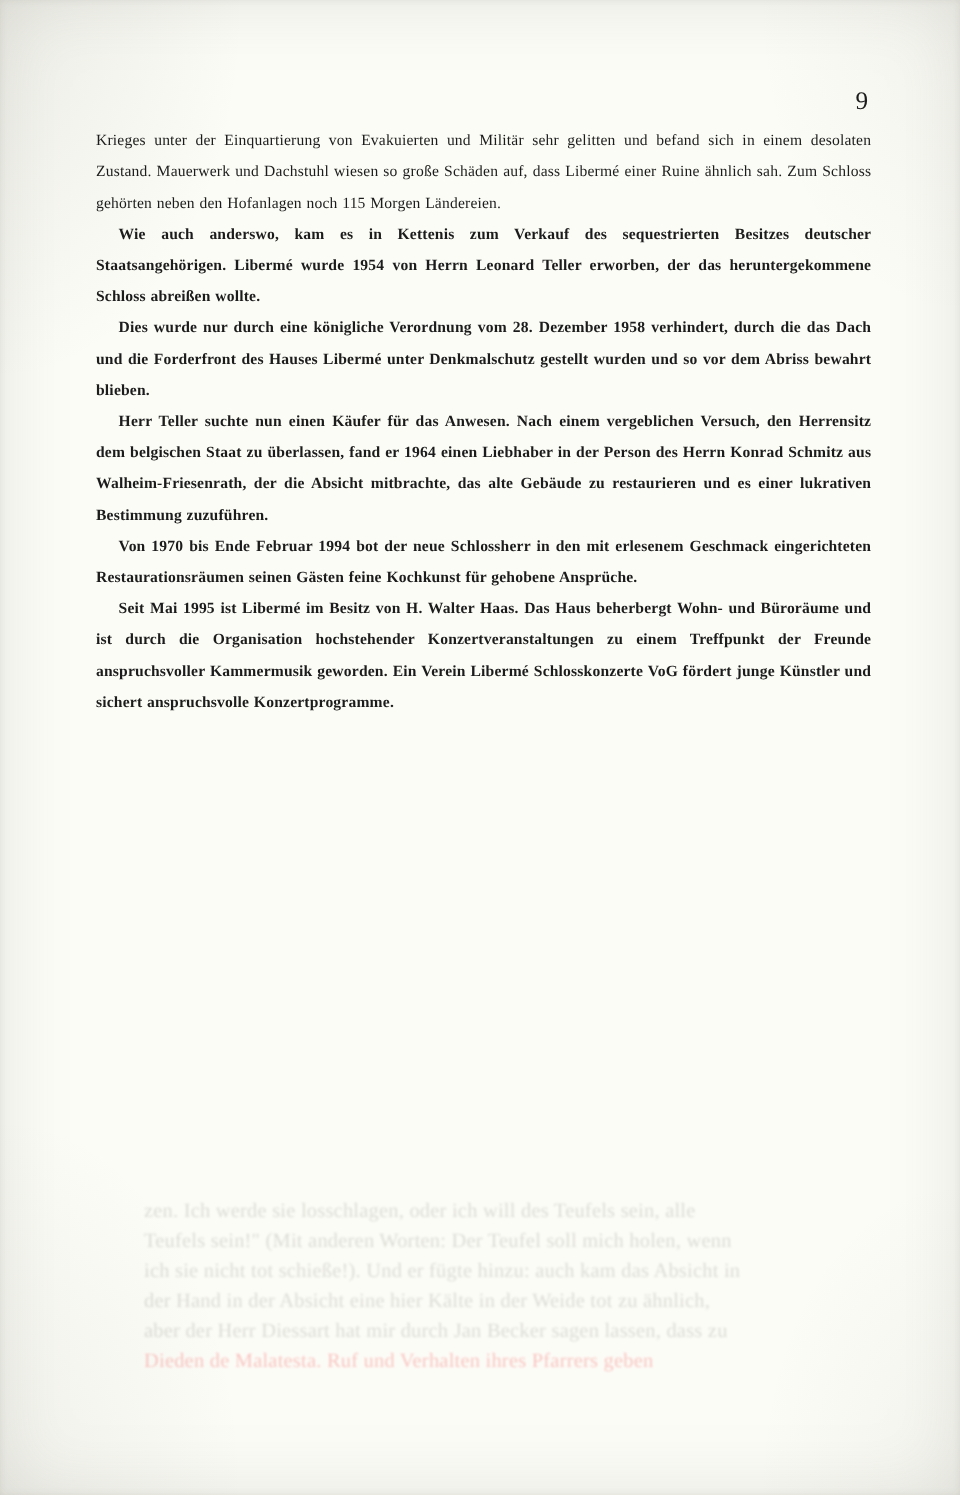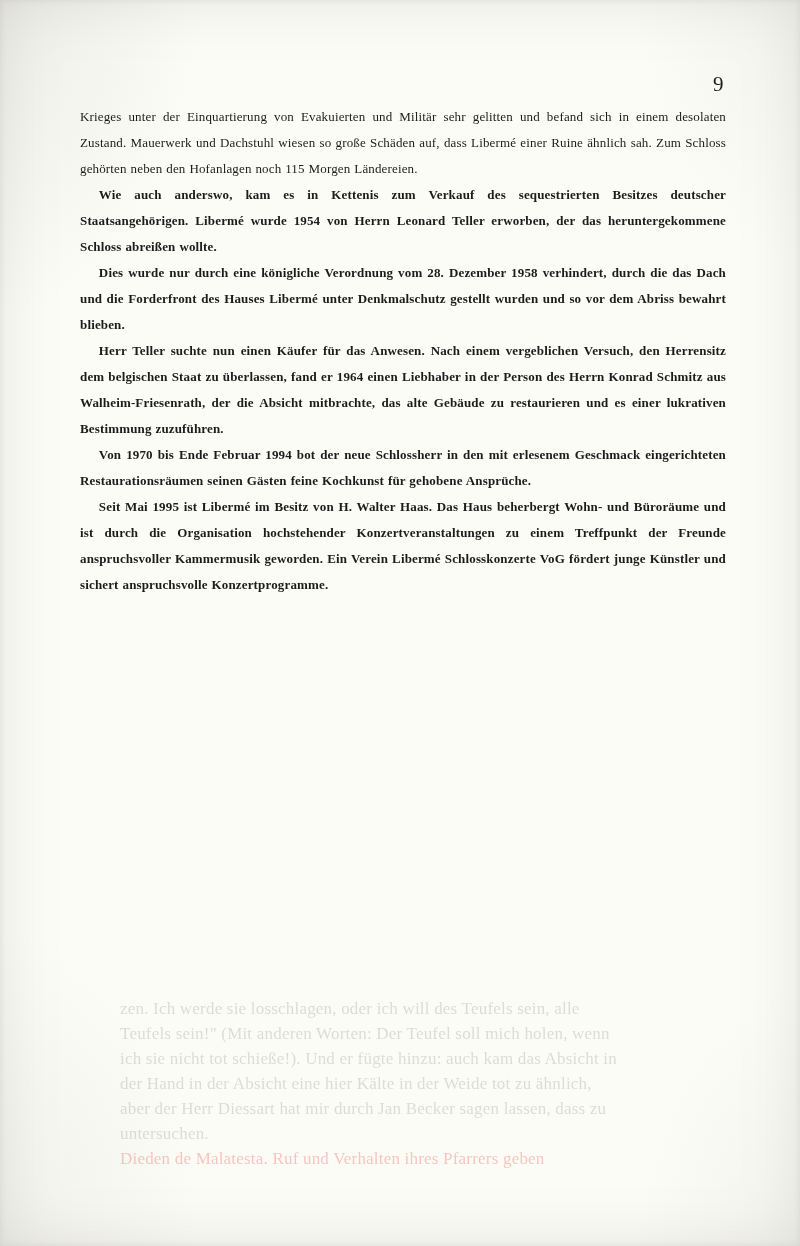--- a/index.html
+++ b/index.html
@@ -97,17 +97,16 @@
     <p class="indent">Von 1970 bis Ende Februar 1994 bot der neue Schlossherr in den mit erlesenem Geschmack eingerichteten Restaurationsräumen seinen Gästen feine Kochkunst für gehobene Ansprüche.</p>
     <p class="indent">Seit Mai 1995 ist Libermé im Besitz von H. Walter Haas. Das Haus beherbergt Wohn- und Büroräume und ist durch die Organisation hochstehender Konzertveranstaltungen zu einem Treffpunkt der Freunde anspruchsvoller Kammermusik geworden. Ein Verein Libermé Schlosskonzerte VoG fördert junge Künstler und sichert anspruchsvolle Konzertprogramme.</p>
   </div>
 
   <div class="bleedthrough">
     <div class="bleed-line">zen. Ich werde sie losschlagen, oder ich will des Teufels sein, alle</div>
     <div class="bleed-line">Teufels sein!" (Mit anderen Worten: Der Teufel soll mich holen, wenn</div>
     <div class="bleed-line">ich sie nicht tot schieße!). Und er fügte hinzu: auch kam das Absicht in</div>
     <div class="bleed-line">der Hand in der Absicht eine hier Kälte in der Weide tot zu ähnlich,</div>
     <div class="bleed-line">aber der Herr Diessart hat mir durch Jan Becker sagen lassen, dass zu</div>
-    <div class="bleed-line">untersuchen.</div>
     <div class="bleed-line greenish">Dieden de Malatesta. Ruf und Verhalten ihres Pfarrers geben</div>
   </div>
 
 </div>
 
 </body></html>

